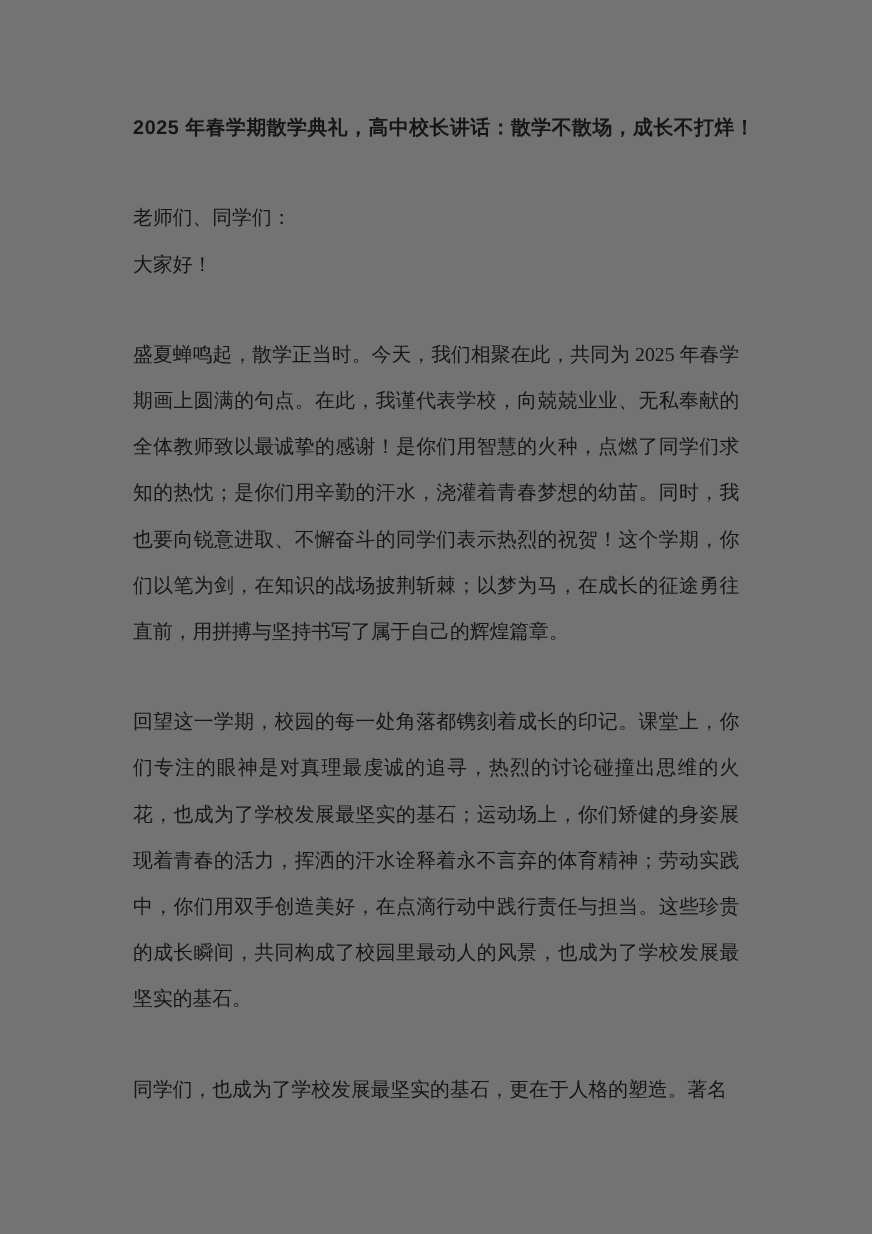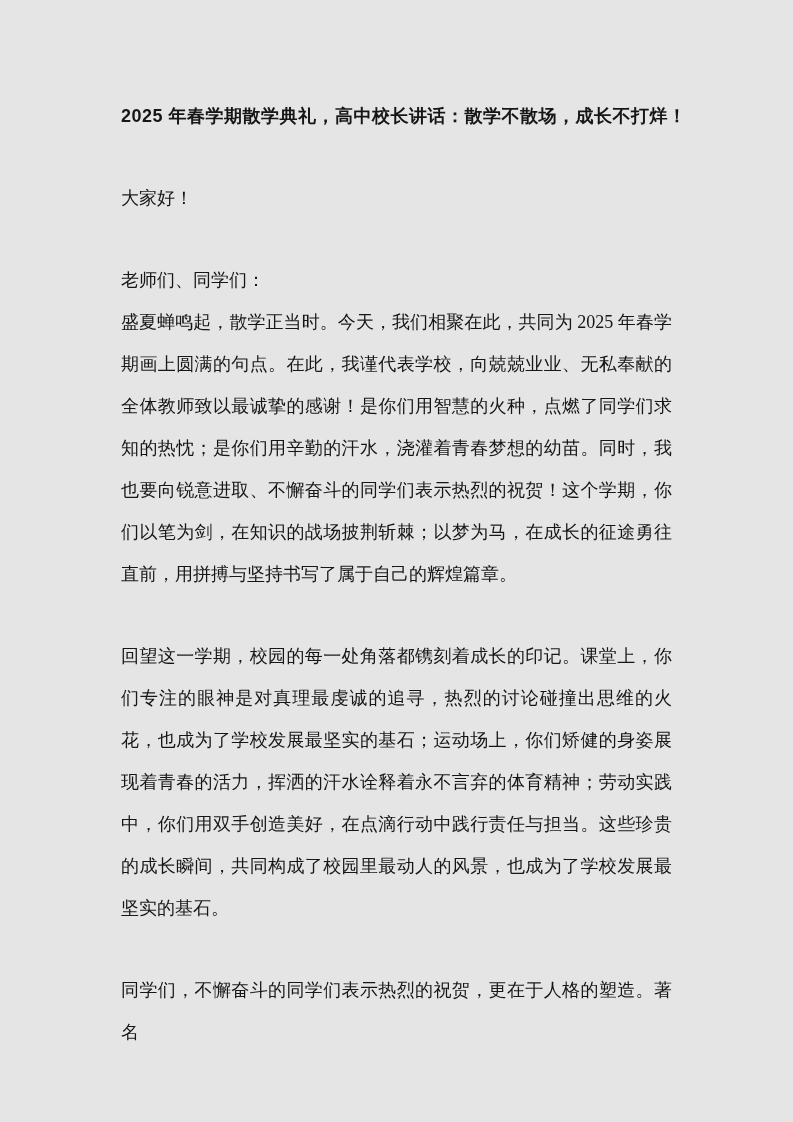--- a/index.html
+++ b/index.html
@@ -4,21 +4,21 @@
 <style>
   html, body {
     margin: 0;
     padding: 0;
     background: #ffffff;
   }
   .page {
     position: relative;
     width: 793px;
     height: 1122px;
-    background: #e5e5e5;
+    background: #737373;
     box-sizing: border-box;
     padding: 95px 121px 0 121px;
     overflow: hidden;
     color: #161616;
     font-family: "Liberation Serif", "DejaVu Serif", serif;
   }
   .doc-title {
     font-family: "Liberation Sans", "DejaVu Sans", sans-serif;
     font-size: 18px;
     font-weight: 700;
@@ -39,22 +39,22 @@
   .para.gap-after {
     margin-bottom: 40px;
   }
 </style>
 </head>
 <body>
 
 <div class="page">
   <h1 class="doc-title">2025 年春学期散学典礼，高中校长讲话：散学不散场，成长不打烊！</h1>
 
+  <p class="para">老师们、同学们：</p>
+
   <p class="para gap-after">大家好！</p>
-
-  <p class="para">老师们、同学们：</p>
 
   <p class="para gap-after">盛夏蝉鸣起，散学正当时。今天，我们相聚在此，共同为 2025 年春学期画上圆满的句点。在此，我谨代表学校，向兢兢业业、无私奉献的全体教师致以最诚挚的感谢！是你们用智慧的火种，点燃了同学们求知的热忱；是你们用辛勤的汗水，浇灌着青春梦想的幼苗。同时，我也要向锐意进取、不懈奋斗的同学们表示热烈的祝贺！这个学期，你们以笔为剑，在知识的战场披荆斩棘；以梦为马，在成长的征途勇往直前，用拼搏与坚持书写了属于自己的辉煌篇章。</p>
 
   <p class="para gap-after">回望这一学期，校园的每一处角落都镌刻着成长的印记。课堂上，你们专注的眼神是对真理最虔诚的追寻，热烈的讨论碰撞出思维的火花，也成为了学校发展最坚实的基石；运动场上，你们矫健的身姿展现着青春的活力，挥洒的汗水诠释着永不言弃的体育精神；劳动实践中，你们用双手创造美好，在点滴行动中践行责任与担当。这些珍贵的成长瞬间，共同构成了校园里最动人的风景，也成为了学校发展最坚实的基石。</p>
 
-  <p class="para">同学们，不懈奋斗的同学们表示热烈的祝贺，更在于人格的塑造。著名</p>
+  <p class="para">同学们，也成为了学校发展最坚实的基石，更在于人格的塑造。著名</p>
 </div>
 
 </body></html>

